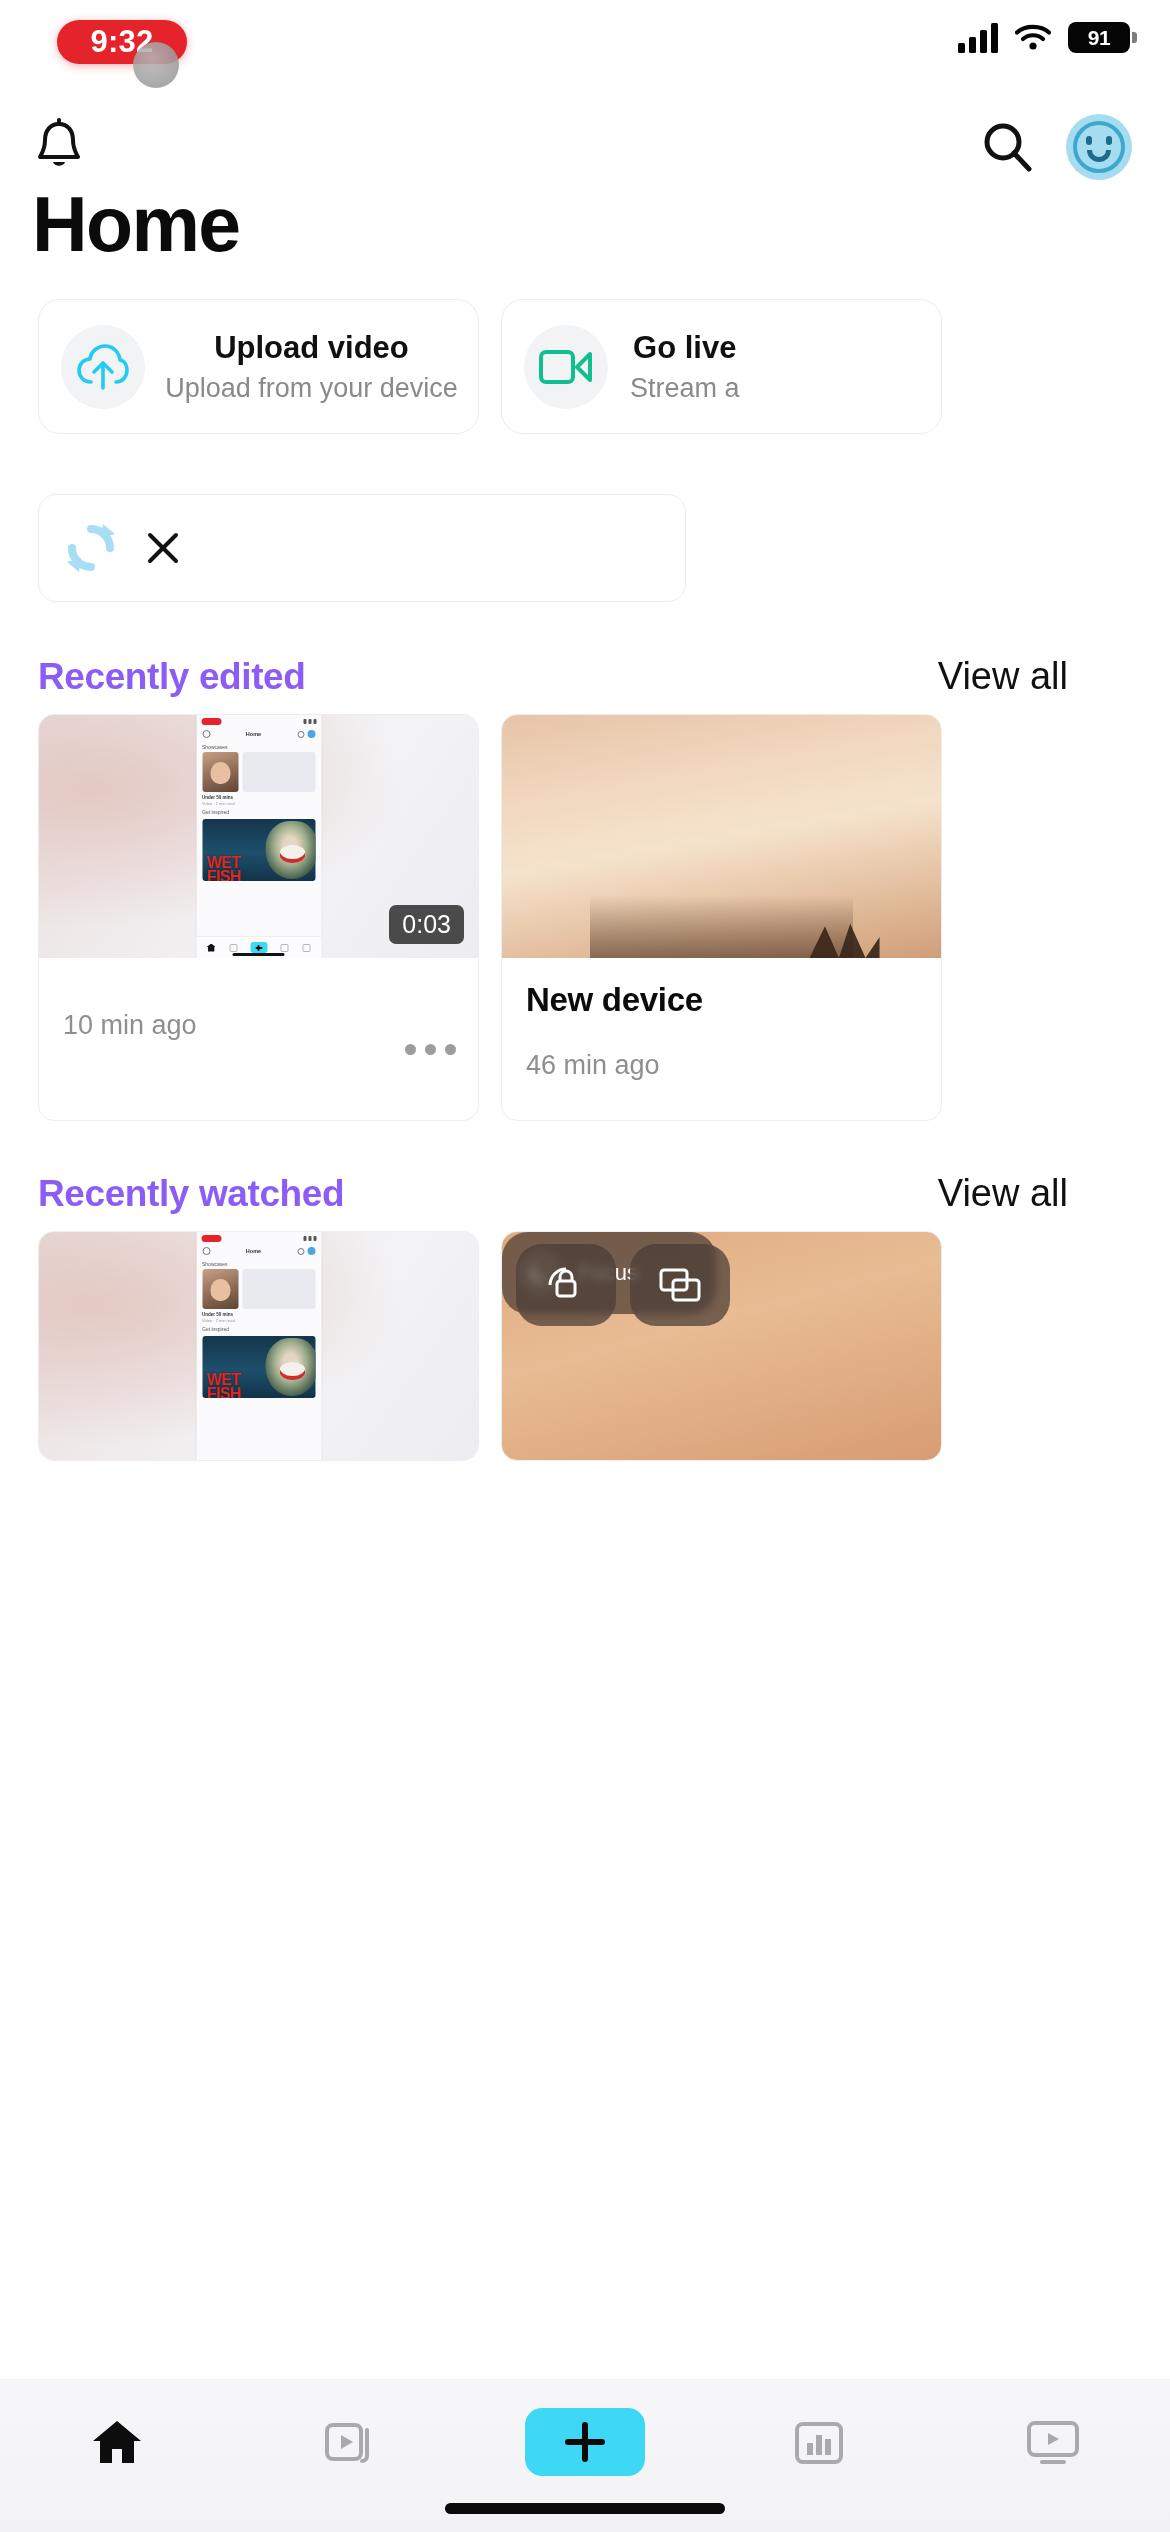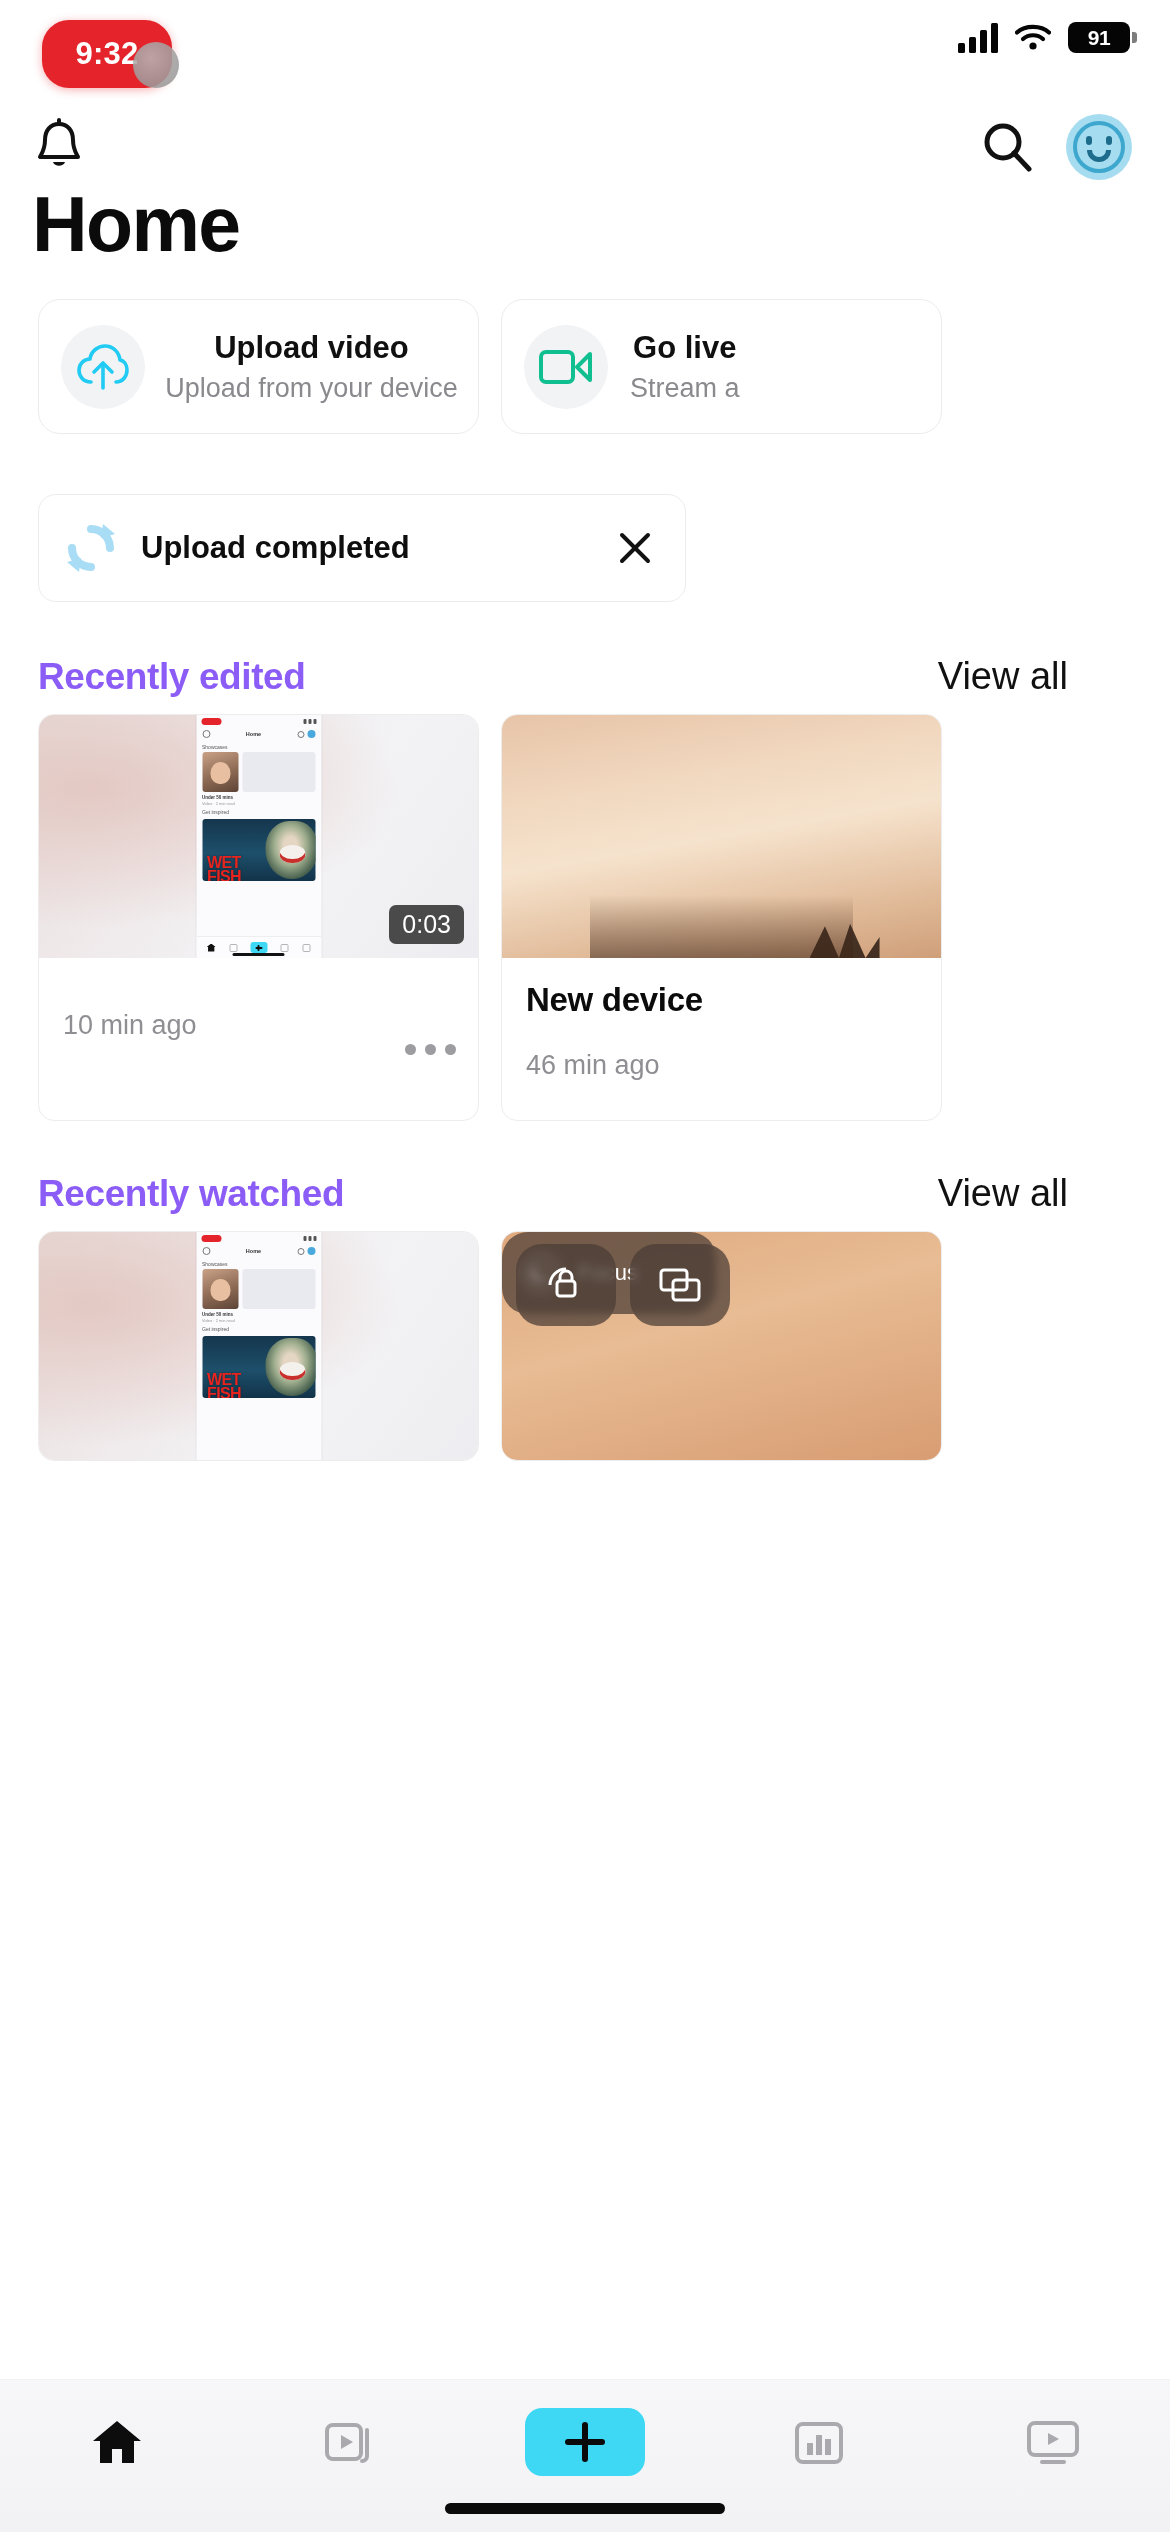--- a/index.html
+++ b/index.html
@@ -8,22 +8,22 @@
     font-family:"Liberation Sans", sans-serif;
     background:#ffffff;
     overflow:hidden;
     position:relative;
     -webkit-font-smoothing:antialiased;
   }
 
   
   .statusbar { position:absolute; top:0; left:0; width:1170px; height:98px; }
   .time-pill {
-    position:absolute; left:42px; top:20px;
-    width:130px; height:68px; border-radius:27px;
+    position:absolute; left:57px; top:20px;
+    width:130px; height:44px; border-radius:27px;
     background:#E4232A;
     display:flex; align-items:center; justify-content:center;
     box-shadow:0 2px 10px rgba(228,35,42,0.35);
   }
   .time-pill span { color:#fff; font-size:31px; font-weight:600; letter-spacing:0.3px; }
   .dyn-dot {
     position:absolute; left:133px; top:42px;
     width:46px; height:46px; border-radius:50%;
     background:radial-gradient(circle at 40% 35%, #b8b8b8, #8d8d8d);
     opacity:.85;
@@ -338,21 +338,20 @@
 
 </div>
 
 <div class="upload-banner">
   <svg class="sync-ico" viewBox="0 0 52 52">
     <path d="M26 7 A19 19 0 0 1 45 26" fill="none" stroke="#A9DDF5" stroke-width="8" stroke-linecap="round"></path>
     <path d="M26 45 A19 19 0 0 1 7 26" fill="none" stroke="#A9DDF5" stroke-width="8" stroke-linecap="round"></path>
     <polygon points="38,2 50,12 36,16" fill="#A9DDF5"></polygon>
     <polygon points="14,50 2,40 16,36" fill="#A9DDF5"></polygon>
   </svg>
-  <div class="banner-label">Upload completed</div>
   <div class="banner-close">
     <svg width="36" height="36" viewBox="0 0 36 36">
       <line x1="5" y1="5" x2="31" y2="31" stroke="#121212" stroke-width="4" stroke-linecap="round"></line>
       <line x1="31" y1="5" x2="5" y2="31" stroke="#121212" stroke-width="4" stroke-linecap="round"></line>
     </svg>
   </div>
 </div>
 
 <div class="sec-head" style="top:655px;">
   <div class="sec-title">Recently edited</div>

